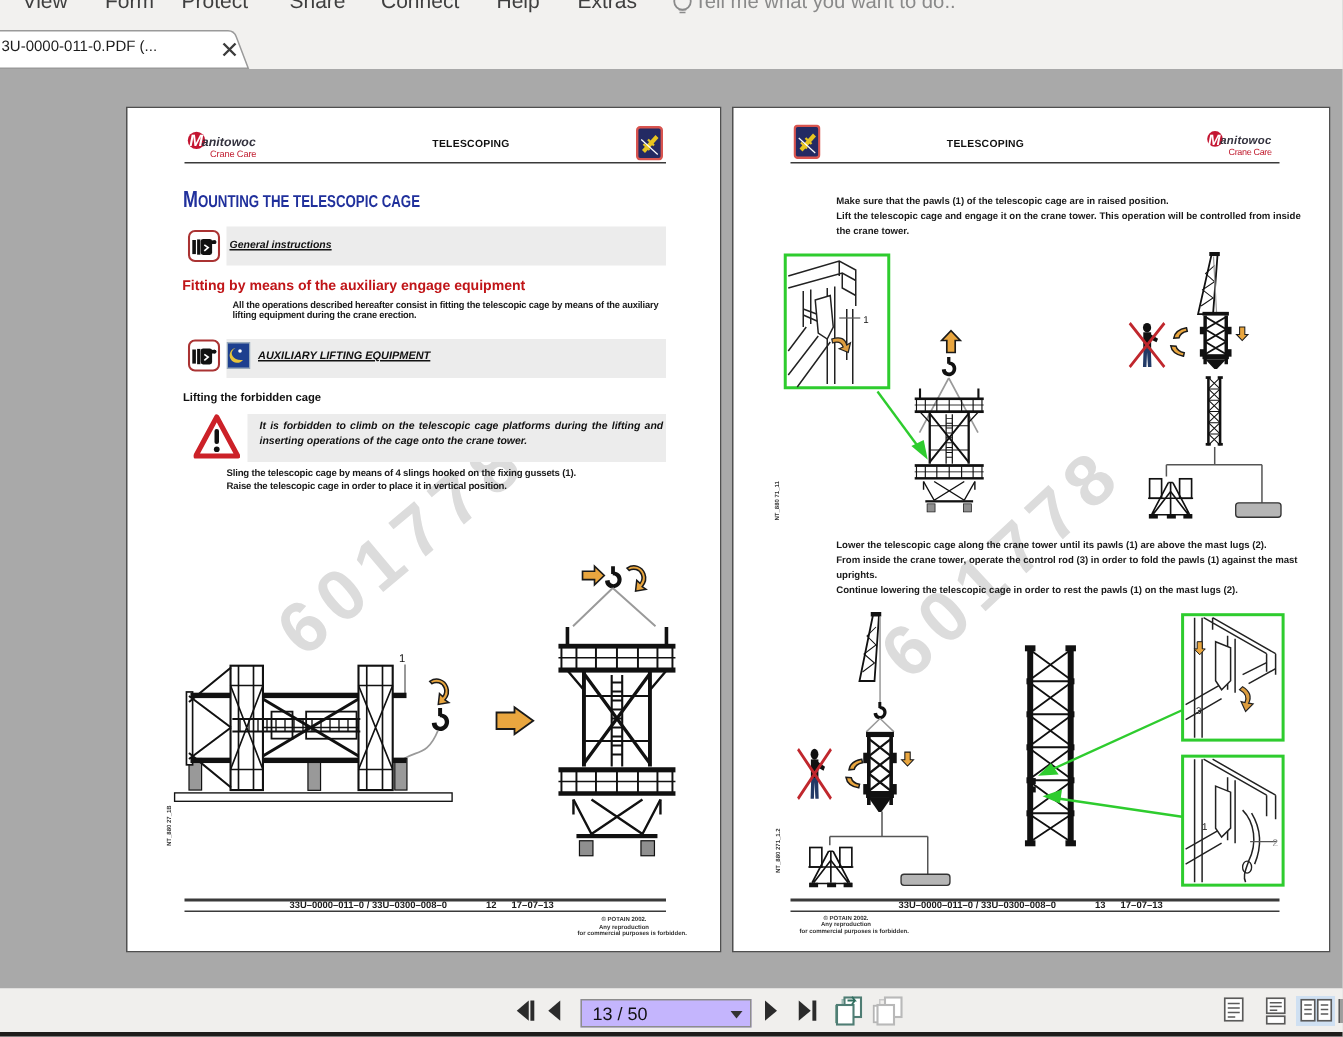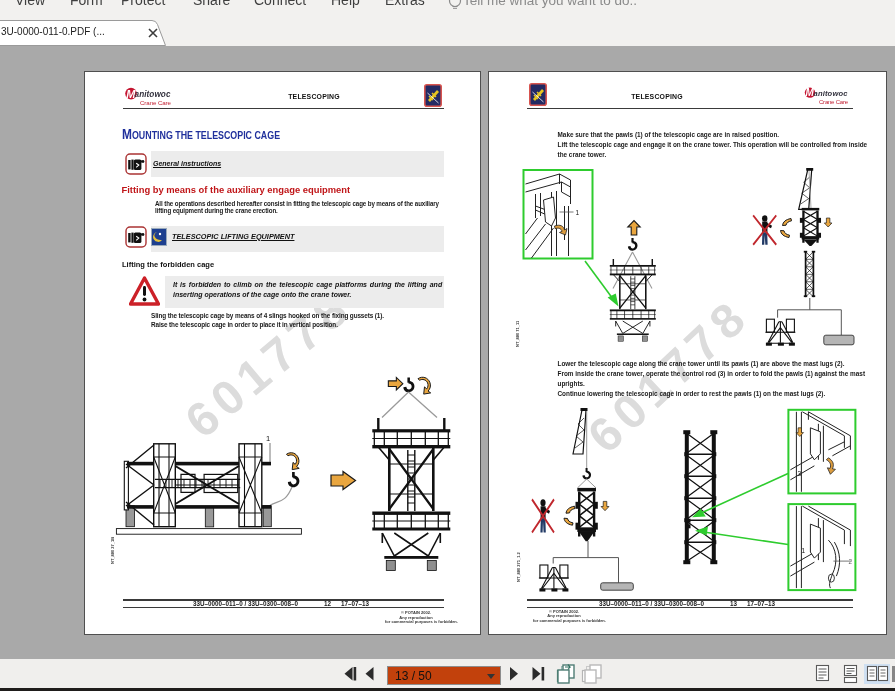--- a/index.html
+++ b/index.html
@@ -211,21 +211,21 @@
         <path d="M14.5,7.4 L18.2,7.2 C19.3,7.2 19.3,9.6 18.2,9.6 L14.5,9.6 Z"></path>
         <circle cx="18.1" cy="8.4" r="1.25"></circle>
       </g>
       <path d="M11.2,10.2 l2.6,1.9 l-2.6,2.2" stroke="#fff" stroke-width="1.1" fill="none"></path>
     </svg>
     <svg class="abs" style="left:66px;top:156px" width="16" height="18" viewBox="0 0 16 18">
       <rect x="0.5" y="0.5" width="15" height="17" fill="#1d3f8f" stroke="#9ab" stroke-width="1"></rect>
       <path d="M6,4 a5,5 0 1 0 5,8 a6.5,4.5 0 0 1 -5,-8 Z" fill="#e8c43a"></path>
       <circle cx="9" cy="6" r="1.2" fill="#fff"></circle>
     </svg>
-    <div class="abs" style="left:87px;top:159.5px;font-size:7.3px;font-weight:bold;font-style:italic;text-decoration:underline;color:#111;">TELESCOPIC LIFTING EQUIPMENT</div>
+    <div class="abs" style="left:87px;top:159.5px;font-size:7.3px;font-weight:bold;font-style:italic;text-decoration:underline;color:#111;">AUXILIARY LIFTING EQUIPMENT</div>
     <div class="abs" style="left:37px;top:188px;font-size:7.5px;font-weight:bold;color:#111;">Lifting the forbidden cage</div>
     <div class="graybar" style="left:80px;top:204px;width:279px;height:32px;"></div>
     <svg class="abs" style="left:44px;top:204px" width="31" height="31" viewBox="0 0 31 31">
       <path d="M15.5,2 L29.5,28 L1.5,28 Z" fill="#fff" stroke="#cc2128" stroke-width="3.4" stroke-linejoin="round"></path>
       <rect x="14" y="10" width="3" height="10" rx="1.4" fill="#111"></rect>
       <circle cx="15.5" cy="23.5" r="1.9" fill="#111"></circle>
     </svg>
     <div class="abs" style="left:88px;top:208px;width:266px;font-size:7px;font-weight:bold;font-style:italic;color:#111;line-height:9.8px;white-space:pre;"><span style="word-spacing:0.9px;">It is forbidden to climb on the telescopic cage platforms during the lifting and</span>
 <span>inserting operations of the cage onto the crane tower.</span></div>
     <div class="bodytxt" style="left:66px;top:238.5px;line-height:9.3px;">Sling the telescopic cage by means of 4 slings hooked on the fixing gussets (1).
@@ -413,21 +413,21 @@
       <rect x="4.5" y="0.5" width="10" height="4" fill="none" stroke="#9dbbb4" stroke-width="1"></rect>
       <rect x="0.5" y="4.5" width="11" height="11" fill="#fff" stroke="#49816f" stroke-width="1.2"></rect>
       <path d="M5,9.5 L10,9.5 L10,12.5 M10,9.5 L7.5,7" stroke="#2c7d52" stroke-width="1.4" fill="none"></path>
     </g>
     <g transform="translate(244,1)">
       <rect x="4.5" y="0.5" width="10" height="4" fill="none" stroke="#c9c9c9" stroke-width="1"></rect>
       <rect x="0.5" y="4.5" width="11" height="11" fill="#fff" stroke="#b5b5b5" stroke-width="1.2"></rect>
       <path d="M4,10 L9,10 M6.5,7.5 L9,10 L6.5,12.5" stroke="#c2c2c2" stroke-width="1.3" fill="none"></path>
     </g>
   </svg>
-  <div class="abs" style="left:387px;top:7px;width:114px;height:19px;background:#c2410c;border:1px solid #8d8d8d;">
+  <div class="abs" style="left:387px;top:7px;width:114px;height:19px;background:#c4b5fd;border:1px solid #8d8d8d;">
     <span class="abs" style="left:7px;top:2px;font-size:12px;color:#111;">13 / 50</span>
     <svg class="abs" style="right:4px;top:7px" width="9" height="6" viewBox="0 0 9 6">
         <path d="M0,0 L8,0 L4,5 Z" fill="#333"></path>
       </svg>
   </div>
   <svg class="abs" style="left:557px;top:5px" width="50" height="20" viewBox="0 0 50 20">
     <rect x="6" y="1" width="11" height="13" fill="#fff" stroke="#4f7d74" stroke-width="1.4"></rect>
     <rect x="1" y="6" width="11" height="13" fill="#fff" stroke="#4f7d74" stroke-width="1.4"></rect>
     <path d="M8,3 L13,3 L11,0.5 M13,3 L11,5.5" stroke="#2f6f5f" stroke-width="1.2" fill="none"></path>
     <rect x="33" y="1" width="11" height="13" fill="#fff" stroke="#b9b9b9" stroke-width="1.4"></rect>

